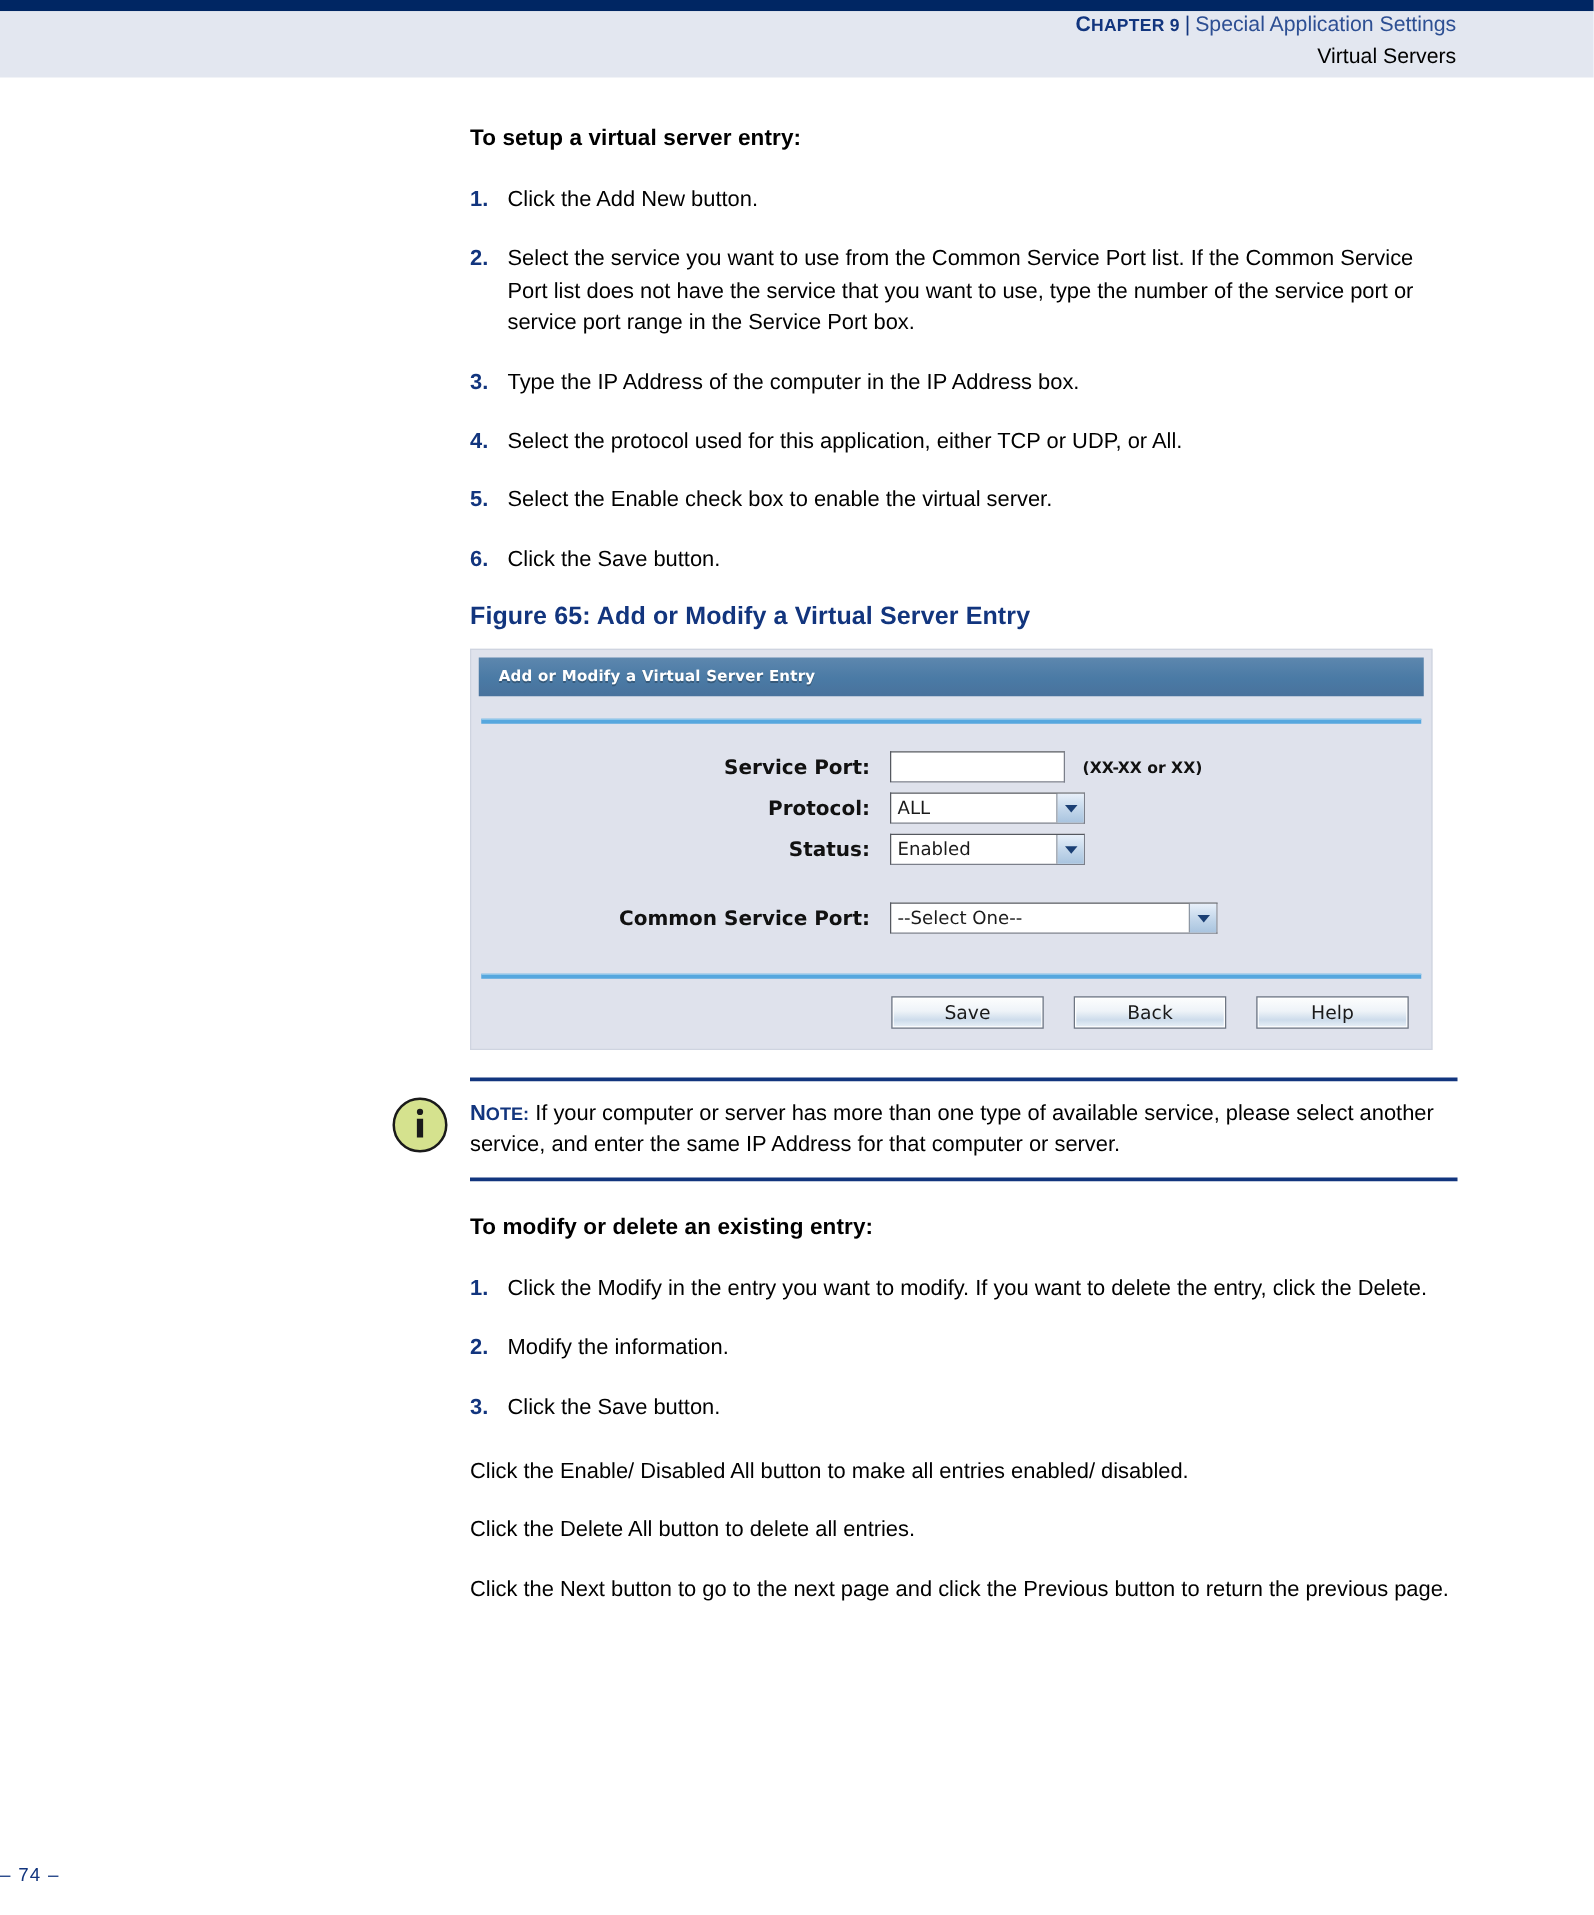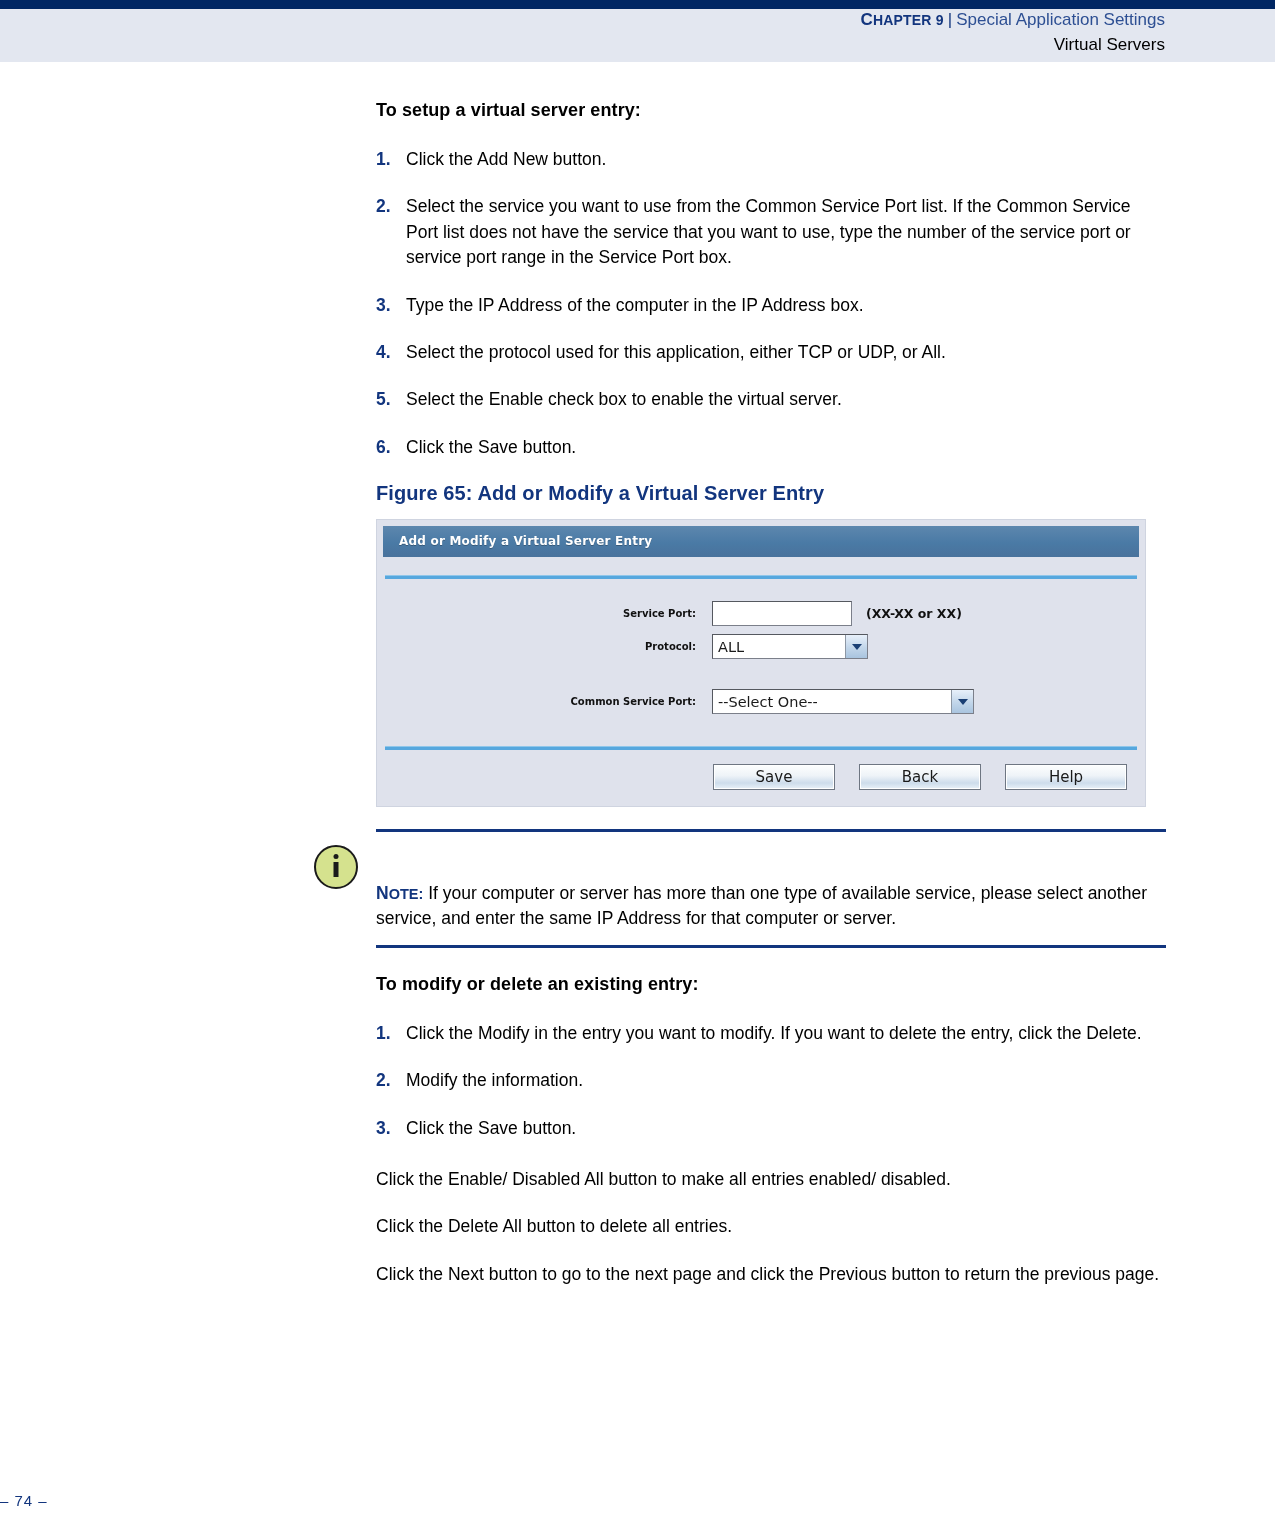--- a/index.html
+++ b/index.html
@@ -159,21 +159,21 @@
     display: flex;
     align-items: center;
     margin-bottom: 8px;
   }
   .flabel {
     width: 335px;
     flex: 0 0 335px;
     text-align: right;
     padding-right: 16px;
     box-sizing: border-box;
-    font-size: 10px;
+    font-size: 16px;
     font-weight: bold;
     color: #111;
   }
   .fctl { flex: 1 1 auto; display: flex; align-items: center; }
   .ftext {
     width: 140px;
     height: 25px;
     background: #ffffff;
     border: 1px solid #7b7f8a;
     border-top-color: #55585f;
@@ -256,21 +256,20 @@
     width: 790px;
   }
   .note-rule {
     height: 3px;
     background: #12357e;
     width: 790px;
   }
   .note-body {
     display: flex;
     padding: 13px 0 13px 0;
-    margin-top: 36px;
   }
   .note-icon-holder {
     position: absolute;
     left: -62px;
     top: 16px;
     width: 44px;
     height: 44px;
   }
   .note-icon {
     width: 40px;
@@ -394,20 +393,31 @@
         <div class="fctl">
           <div class="fselect">
             <span class="sv">ALL</span>
             <span class="sbtn">
                 <span class="chev"></span>
               </span>
           </div>
         </div>
       </div>
 
+      <div class="frow">
+        <div class="flabel">Status:</div>
+        <div class="fctl">
+          <div class="fselect">
+            <span class="sv">Enabled</span>
+            <span class="sbtn">
+                <span class="chev"></span>
+              </span>
+          </div>
+        </div>
+      </div>
 
       <div class="gap-row"></div>
 
       <div class="frow">
         <div class="flabel">Common Service Port:</div>
         <div class="fctl">
           <div class="fselect wide">
             <span class="sv">--Select One--</span>
             <span class="sbtn">
                 <span class="chev"></span>

